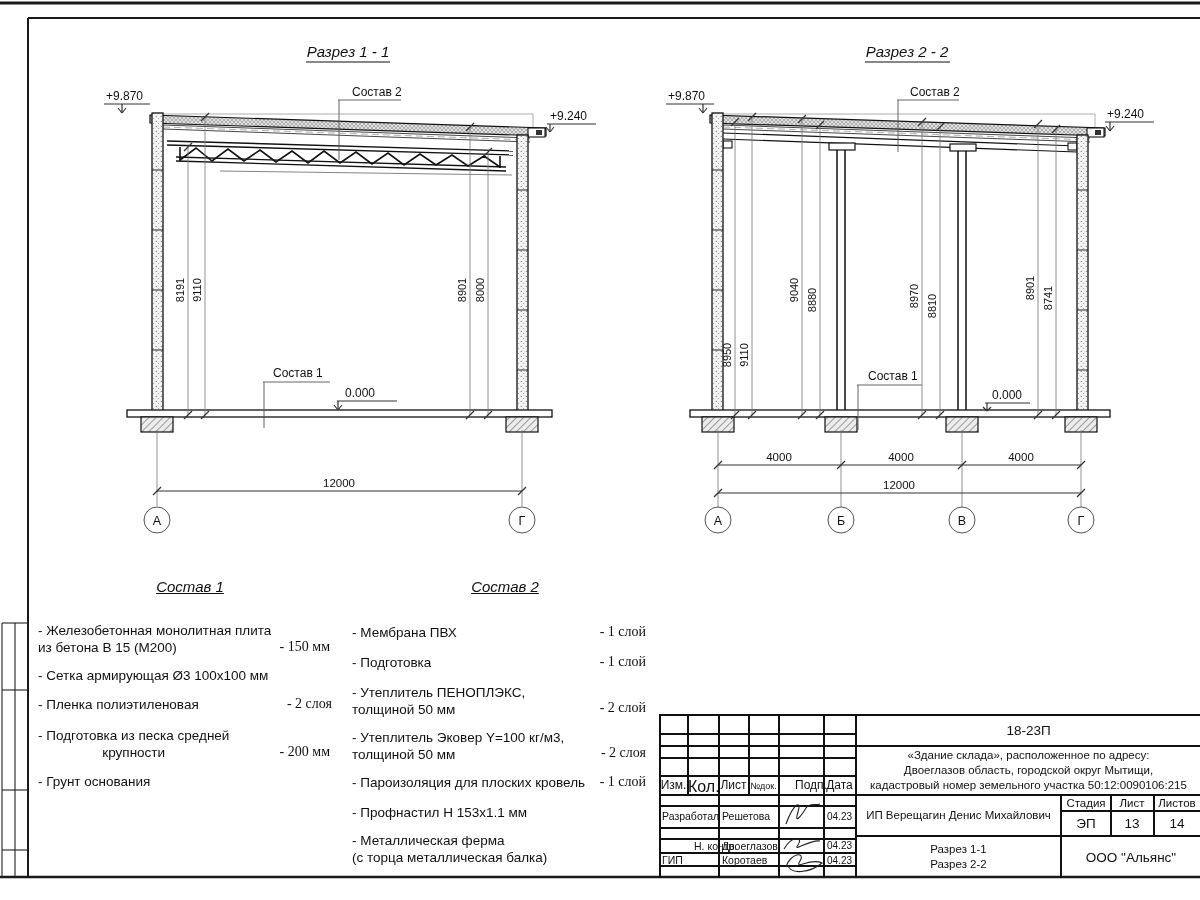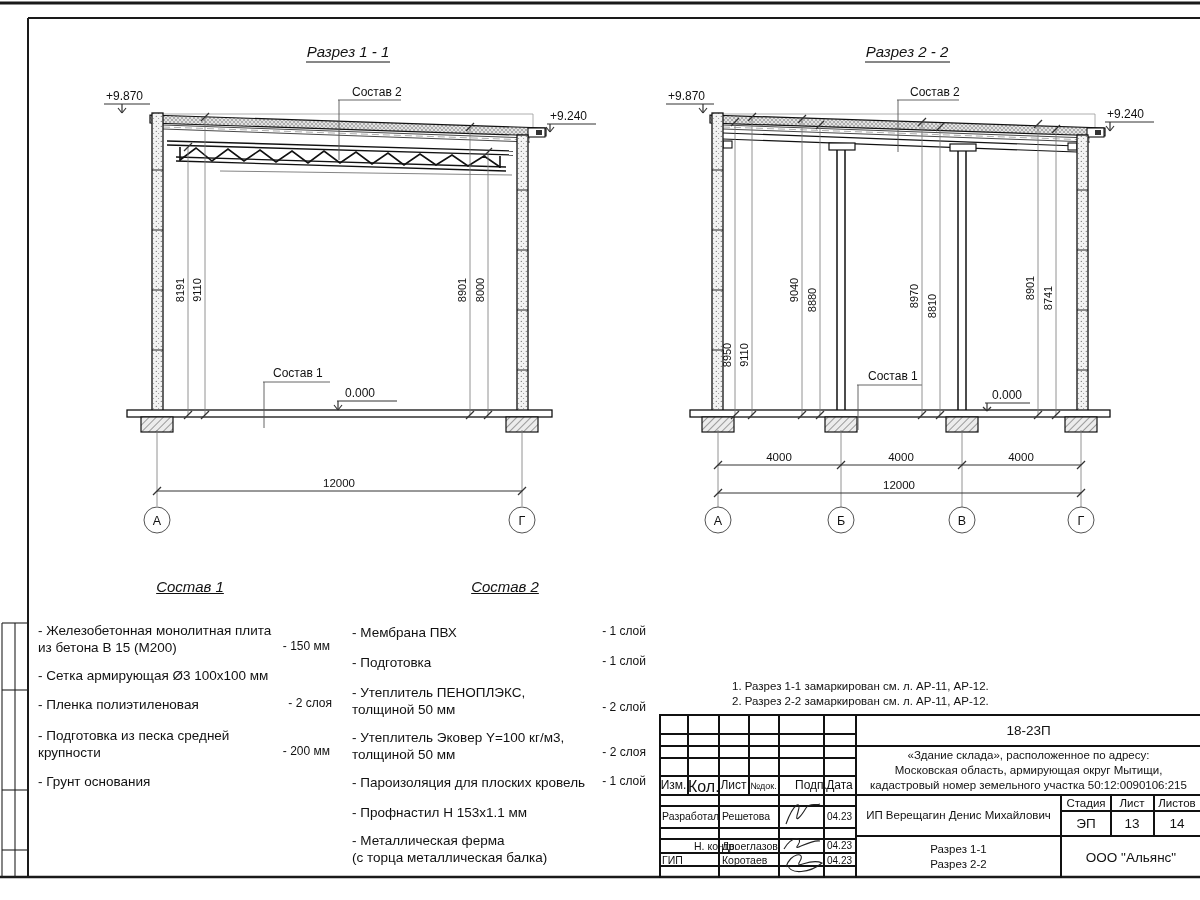--- a/index.html
+++ b/index.html
@@ -9,21 +9,21 @@
   .t-title{font-style:italic;font-size:15px;}
   .t-dim{font-size:11px;}
   .t-elev{font-size:12px;}
   .t-axis{font-size:12.5px;}
   .t-call{font-size:12px;}
   .t-dimspan{font-size:11.5px;}
   .abs{position:absolute;}
   .ml{white-space:pre-line;}
   .list-head{font-style:italic;font-size:15px;text-decoration:underline;}
   .list-item{font-size:13.5px;line-height:17px;}
-  .list-val{font-size:12px;text-align:right;}
+  .list-val{font-size:14px;text-align:right;font-family:Liberation Serif, serif;}
   .notes{font-size:11.5px;line-height:15px;}
   
   .tb-line{position:absolute;background:#111;}
   .tb-text{position:absolute;font-size:11.5px;text-align:center;}
   .tb-small{font-size:10.5px;text-align:left;}
   .tb-big{font-size:13.5px;}
   .tb-center{display:flex;align-items:center;justify-content:center;}
 </style>
 </head>
 <body>
@@ -356,21 +356,21 @@
 </svg>
 
 <div>
   <div class="abs list-head" style="left:130px;top:578px;width:120px;text-align:center;">Состав 1</div>
   <div class="abs list-item ml" style="left:38px;top:622px;">- Железобетонная  монолитная плита
 из бетона В 15 (М200)</div>
   <div class="abs list-val" style="left:270px;top:639px;width:60px;">- 150 мм</div>
   <div class="abs list-item ml" style="left:38px;top:667px;">- Сетка армирующая Ø3 100х100 мм</div>
   <div class="abs list-item ml" style="left:38px;top:696px;">- Пленка полиэтиленовая</div>
   <div class="abs list-val" style="left:270px;top:696px;width:62px;">-  2 слоя</div>
-  <div class="abs list-item ml" style="left:38px;top:727px;">- Подготовка из песка средней
+  <div class="abs list-item ml" style="left:38px;top:727px;text-align:center;">- Подготовка из песка средней
 крупности</div>
   <div class="abs list-val" style="left:270px;top:744px;width:60px;">- 200 мм</div>
   <div class="abs list-item ml" style="left:38px;top:773px;">- Грунт основания</div>
 </div>
 
 <div>
   <div class="abs list-head" style="left:445px;top:578px;width:120px;text-align:center;">Состав 2</div>
   <div class="abs list-item ml" style="left:352px;top:624px;">- Мембрана ПВХ</div>
   <div class="abs list-val" style="left:586px;top:624px;width:60px;">- 1 слой</div>
   <div class="abs list-item ml" style="left:352px;top:654px;">- Подготовка</div>
@@ -381,24 +381,20 @@
   <div class="abs list-item ml" style="left:352px;top:729px;">- Утеплитель Эковер Y=100 кг/м3,
 толщиной 50 мм</div>
   <div class="abs list-val" style="left:586px;top:745px;width:60px;">- 2 слоя</div>
   <div class="abs list-item ml" style="left:352px;top:774px;">- Пароизоляция для плоских кровель</div>
   <div class="abs list-val" style="left:586px;top:774px;width:60px;">- 1 слой</div>
   <div class="abs list-item ml" style="left:352px;top:804px;">- Профнастил Н 153х1.1 мм</div>
   <div class="abs list-item ml" style="left:352px;top:832px;">- Металлическая ферма
 (с торца металлическая балка)</div>
 </div>
 
-<div class="abs notes" style="left:732px;top:679px;">
-  <div>1. Разрез 1-1 замаркирован см. л. АР-11, АР-12.</div>
-  <div>2. Разрез 2-2 замаркирован см. л. АР-11, АР-12.</div>
-</div>
 
 <div>
 
   <div class="tb-line" style="left:659px;top:714px;width:541px;height:2px;"></div>
   <div class="tb-line" style="left:659px;top:733px;width:196px;height:1.5px;"></div>
   <div class="tb-line" style="left:659px;top:745px;width:541px;height:1.5px;"></div>
   <div class="tb-line" style="left:659px;top:757px;width:196px;height:1.5px;"></div>
   <div class="tb-line" style="left:659px;top:775px;width:196px;height:1.5px;"></div>
   <div class="tb-line" style="left:659px;top:794px;width:541px;height:1.5px;"></div>
   <div class="tb-line" style="left:659px;top:805px;width:196px;height:1.5px;"></div>
@@ -441,21 +437,21 @@
     <path d="M6,26 C14,4 22,2 18,14 C14,26 20,20 26,10 C30,4 36,8 40,6" fill="none" stroke="#222" stroke-width="1.1"></path>
   </svg>
   <svg class="abs" style="left:780px;top:833px;" width="46" height="42" viewBox="0 0 46 42">
     <path d="M4,16 C12,2 24,4 18,12 C12,20 30,6 40,8 M6,34 C10,20 26,18 20,28 C14,38 30,24 42,30 C30,40 10,42 8,32" fill="none" stroke="#222" stroke-width="1.1"></path>
   </svg>
 
   <div class="tb-text tb-big tb-center" style="left:857px;top:716px;width:343px;height:29px;">
         <span>18-23П</span>
       </div>
   <div class="tb-text ml tb-center" style="left:857px;top:747px;width:343px;height:46px;line-height:15px;"><span>«Здание склада», расположенное по адресу:
-Московская область, армирующая округ Мытищи,
+Двоеглазов область, городской округ Мытищи,
 кадастровый номер земельного участка 50:12:0090106:215</span></div>
   <div class="tb-text tb-center" style="left:857px;top:796px;width:203px;height:38px;">
         <span>ИП Верещагин Денис Михайлович</span>
       </div>
   <div class="tb-text" style="left:1062px;top:797px;width:48px;">Стадия</div>
   <div class="tb-text" style="left:1111px;top:797px;width:42px;">Лист</div>
   <div class="tb-text" style="left:1154px;top:797px;width:46px;">Листов</div>
   <div class="tb-text tb-big" style="left:1062px;top:816px;width:48px;">ЭП</div>
   <div class="tb-text tb-big" style="left:1111px;top:816px;width:42px;">13</div>
   <div class="tb-text tb-big" style="left:1154px;top:816px;width:46px;">14</div>

